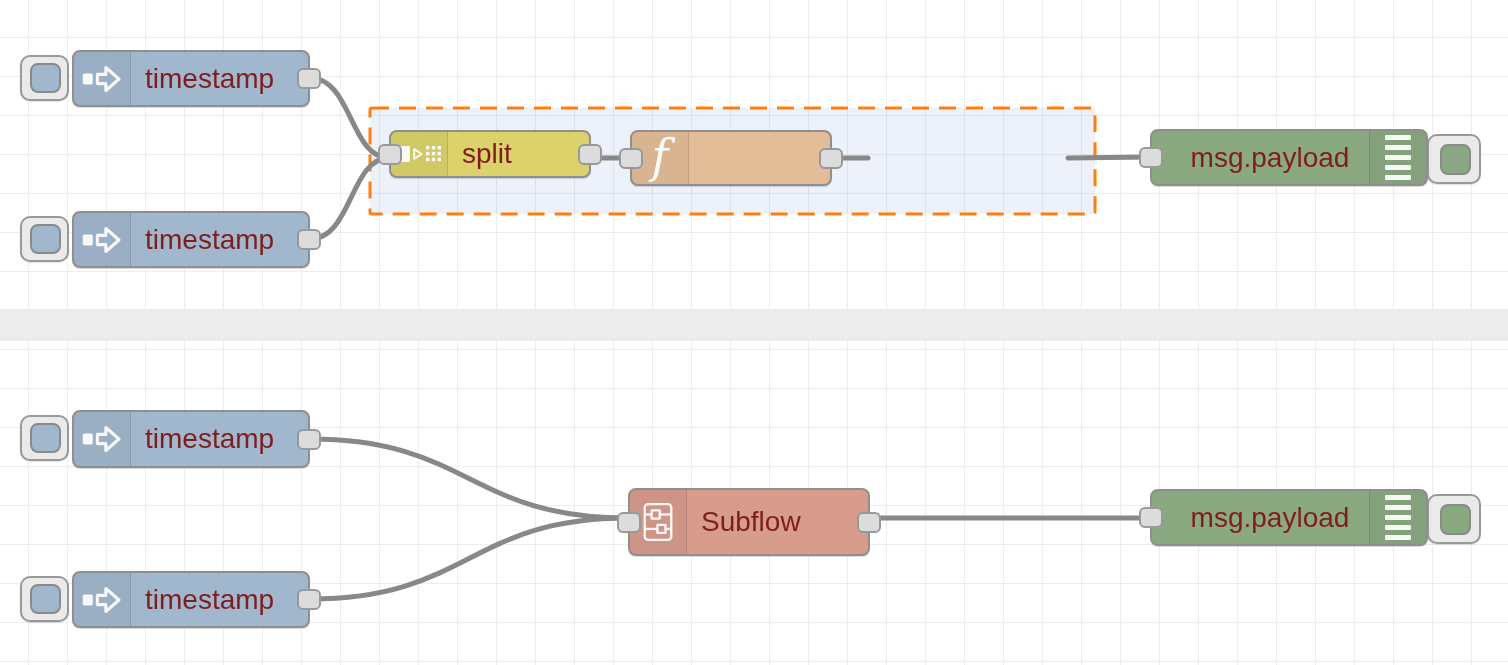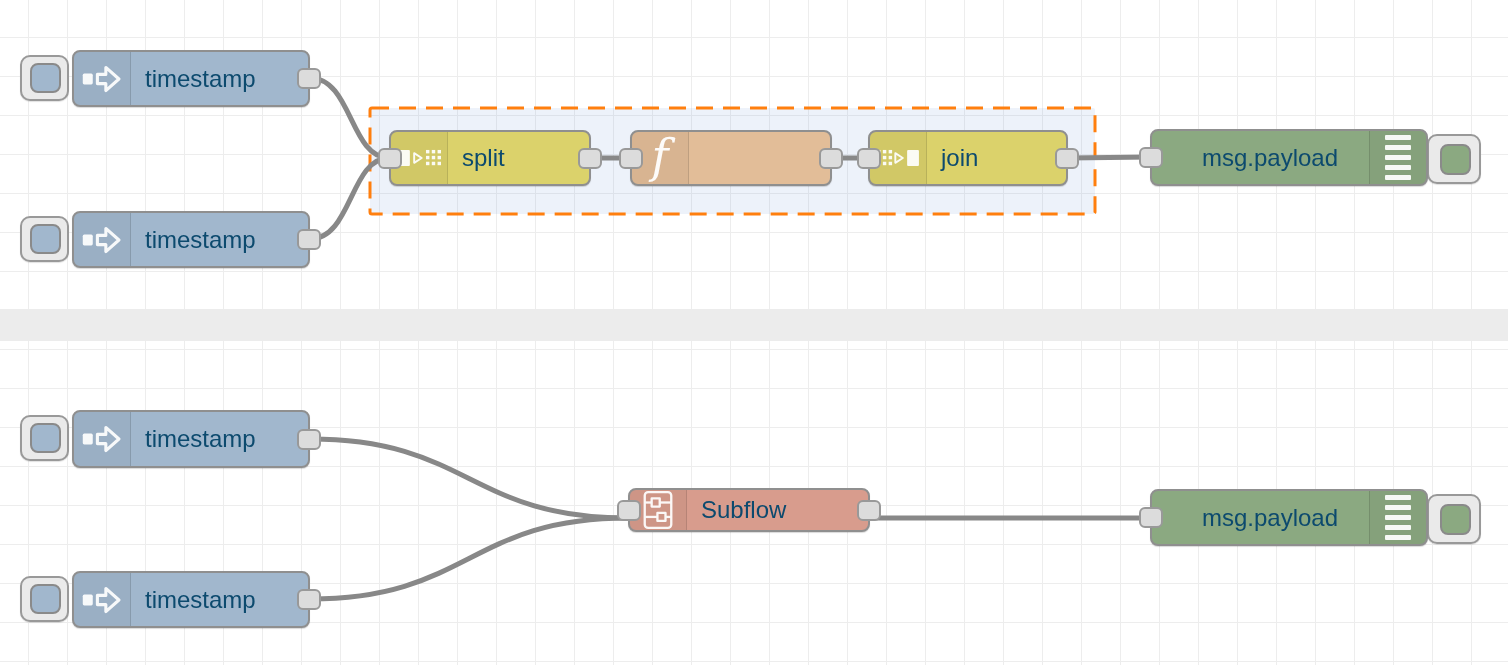--- a/index.html
+++ b/index.html
@@ -49,21 +49,21 @@
   }
   .icon-region svg{opacity:0.93;}
   .f-glyph{
     font-family:"DejaVu Serif","Liberation Serif",serif;
     font-style:italic;font-size:46px;color:#ffffff;opacity:0.95;
     line-height:1;transform:translateY(-2px);
   }
   .node-label{
     position:absolute;top:0;bottom:0;left:57px;right:10px;
     display:flex;align-items:center;
-    font-size:24px;color:#0c4a6e;white-space:nowrap;
+    font-size:28px;color:#7f1d1d;white-space:nowrap;
     padding-left:14px;
   }
   .node.debug .node-label{
     left:10px;right:48px;justify-content:center;padding-left:0;
   }
   .port{
     position:absolute;width:24px;height:21px;box-sizing:border-box;
     background:#dcdcdc;border:2px solid #999999;border-radius:6px;
     top:calc(50% - 10.5px);z-index:4;
   }
@@ -140,21 +140,21 @@
     <span class="icon-region">
       <svg width="40" height="34" viewBox="0 0 26 22">
         <rect x="0.5" y="7.5" width="6.5" height="7" rx="1" fill="#fff"></rect>
         <path d="M10 8 h5.5 V3.5 L24 11 l-8.5 7.5 V14 H10 z" fill="none" stroke="#fff" stroke-width="2" stroke-linejoin="round"></path>
       </svg>
     </span>
     <div class="node-label">timestamp</div>
     <div class="port out"></div>
   </div>
 
-  <div class="node splitjoin" style="left:389px;top:130px;width:202px;height:56px">
+  <div class="node splitjoin" style="left:389px;top:130px;width:202px;height:48px">
     <span class="icon-region">
       <svg width="44" height="24" viewBox="0 0 41 22">
         <rect x="1" y="3.5" width="11" height="15" rx="1" fill="#fff"></rect>
         <path d="M16 6.5 L23 11 L16 15.5 Z" fill="none" stroke="#fff" stroke-width="1.8" stroke-linejoin="round"></path>
         <g fill="#fff">
           <rect x="27" y="3.5" width="3.2" height="3.2"></rect>
             <rect x="32.4" y="3.5" width="3.2" height="3.2"></rect>
             <rect x="37.8" y="3.5" width="3.2" height="3.2"></rect>
           <rect x="27" y="9" width="3.2" height="3.2"></rect>
             <rect x="32.4" y="9" width="3.2" height="3.2"></rect>
@@ -172,42 +172,20 @@
 
   <div class="node function" style="left:630px;top:130px;width:202px;height:56px">
     <span class="icon-region">
       <span class="f-glyph">f</span>
     </span>
     <div class="node-label"></div>
     <div class="port in"></div>
     <div class="port out"></div>
   </div>
 
-  <div class="node splitjoin" style="left:868px;top:130px;width:200px;height:56px">
-    <span class="icon-region">
-      <svg width="44" height="24" viewBox="0 0 41 22">
-        <g fill="#fff">
-          <rect x="1" y="3.5" width="3.2" height="3.2"></rect>
-            <rect x="6.4" y="3.5" width="3.2" height="3.2"></rect>
-            <rect x="11.8" y="3.5" width="3.2" height="3.2"></rect>
-          <rect x="1" y="9" width="3.2" height="3.2"></rect>
-            <rect x="6.4" y="9" width="3.2" height="3.2"></rect>
-            <rect x="11.8" y="9" width="3.2" height="3.2"></rect>
-          <rect x="1" y="14.5" width="3.2" height="3.2"></rect>
-            <rect x="6.4" y="14.5" width="3.2" height="3.2"></rect>
-            <rect x="11.8" y="14.5" width="3.2" height="3.2"></rect>
-        </g>
-        <path d="M18 6.5 L25 11 L18 15.5 Z" fill="none" stroke="#fff" stroke-width="1.8" stroke-linejoin="round"></path>
-        <rect x="29" y="3.5" width="11" height="15" rx="1" fill="#fff"></rect>
-      </svg>
-    </span>
-    <div class="node-label">join</div>
-    <div class="port in"></div>
-    <div class="port out"></div>
-  </div>
 
   <div class="node debug" style="left:1150px;top:129px;width:278px;height:57px">
     <span class="icon-region right">
       <svg width="26" height="45" viewBox="0 0 26 45" fill="#fff">
         <rect x="0" y="0" width="26" height="5" rx="1"></rect>
         <rect x="0" y="10" width="26" height="5" rx="1"></rect>
         <rect x="0" y="20" width="26" height="5" rx="1"></rect>
         <rect x="0" y="30" width="26" height="5" rx="1"></rect>
         <rect x="0" y="40" width="26" height="5" rx="1"></rect>
       </svg>
@@ -231,21 +209,21 @@
     <span class="icon-region">
       <svg width="40" height="34" viewBox="0 0 26 22">
         <rect x="0.5" y="7.5" width="6.5" height="7" rx="1" fill="#fff"></rect>
         <path d="M10 8 h5.5 V3.5 L24 11 l-8.5 7.5 V14 H10 z" fill="none" stroke="#fff" stroke-width="2" stroke-linejoin="round"></path>
       </svg>
     </span>
     <div class="node-label">timestamp</div>
     <div class="port out"></div>
   </div>
 
-  <div class="node subflow" style="left:628px;top:488px;width:242px;height:44px">
+  <div class="node subflow" style="left:628px;top:488px;width:242px;height:68px">
     <span class="icon-region">
       <svg width="30" height="40" viewBox="0 0 26 34" fill="none" stroke="#fff" stroke-width="2" stroke-linejoin="round">
         <rect x="1.5" y="1.5" width="23" height="31" rx="3"></rect>
         <path d="M1.5 10.5 H7.5"></path>
         <rect x="7.5" y="7" width="7" height="7"></rect>
         <path d="M14.5 10.5 H24.5"></path>
         <path d="M1.5 23 H12.5"></path>
         <rect x="12.5" y="19.5" width="7" height="7"></rect>
         <path d="M19.5 23 H24.5"></path>
       </svg>

